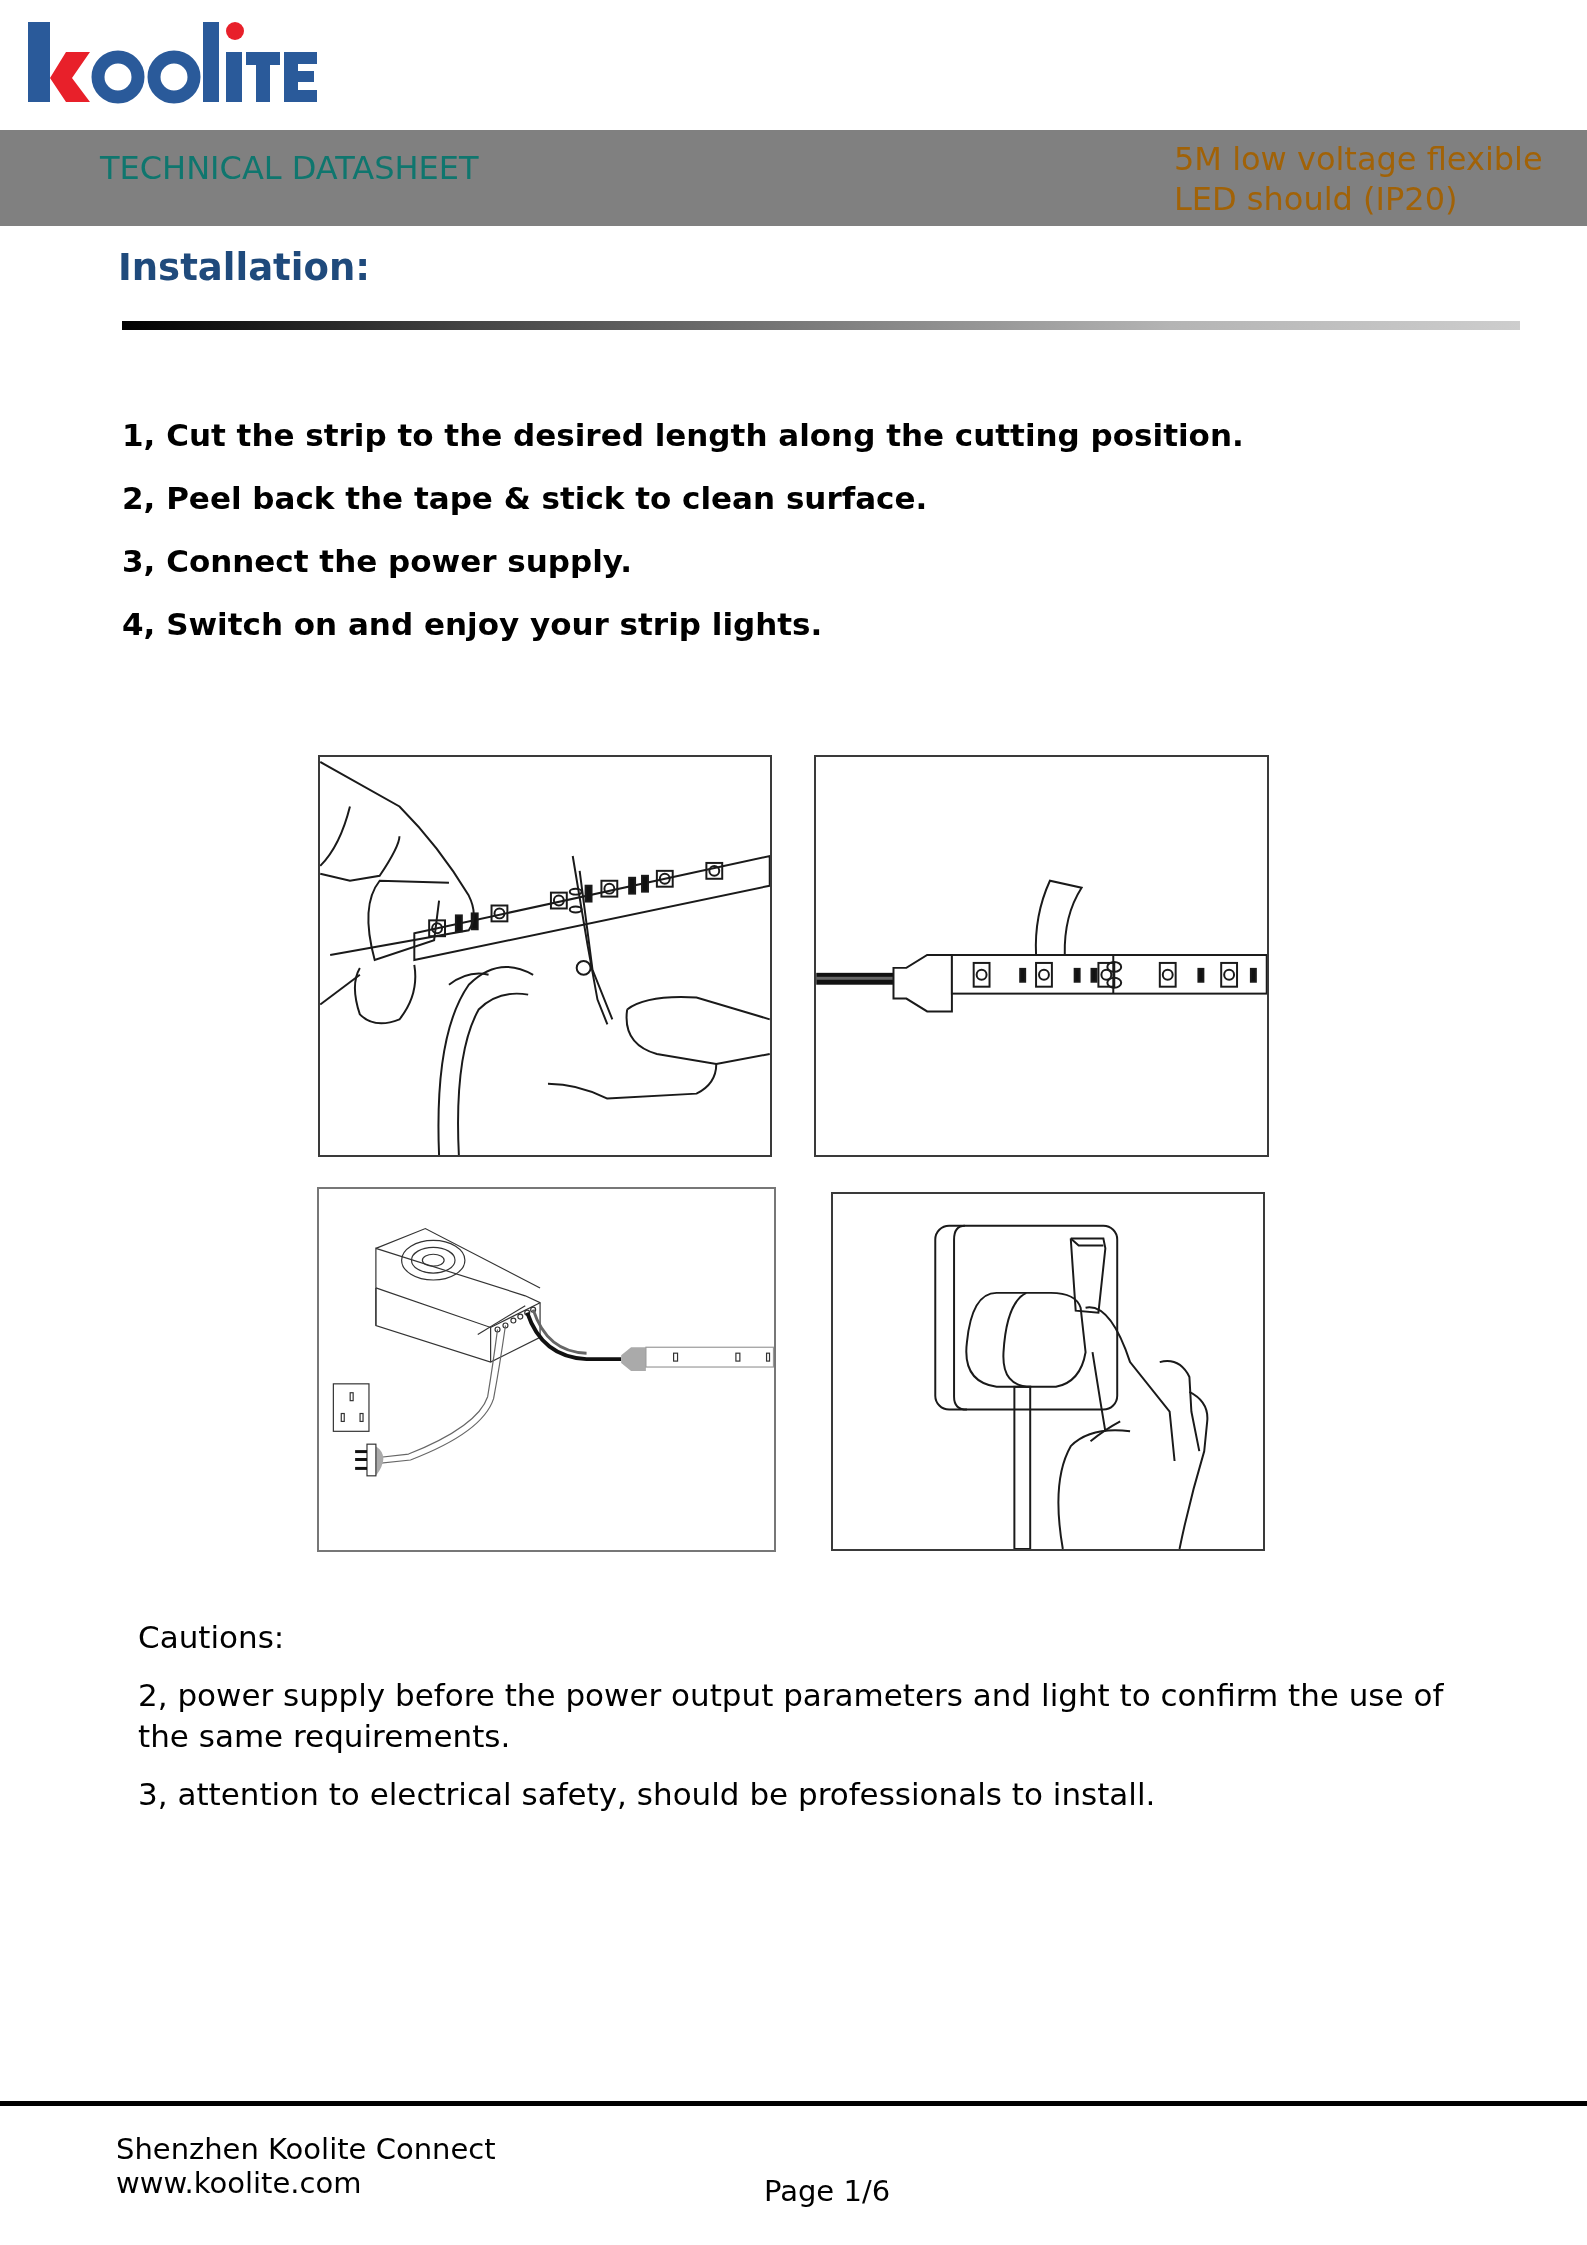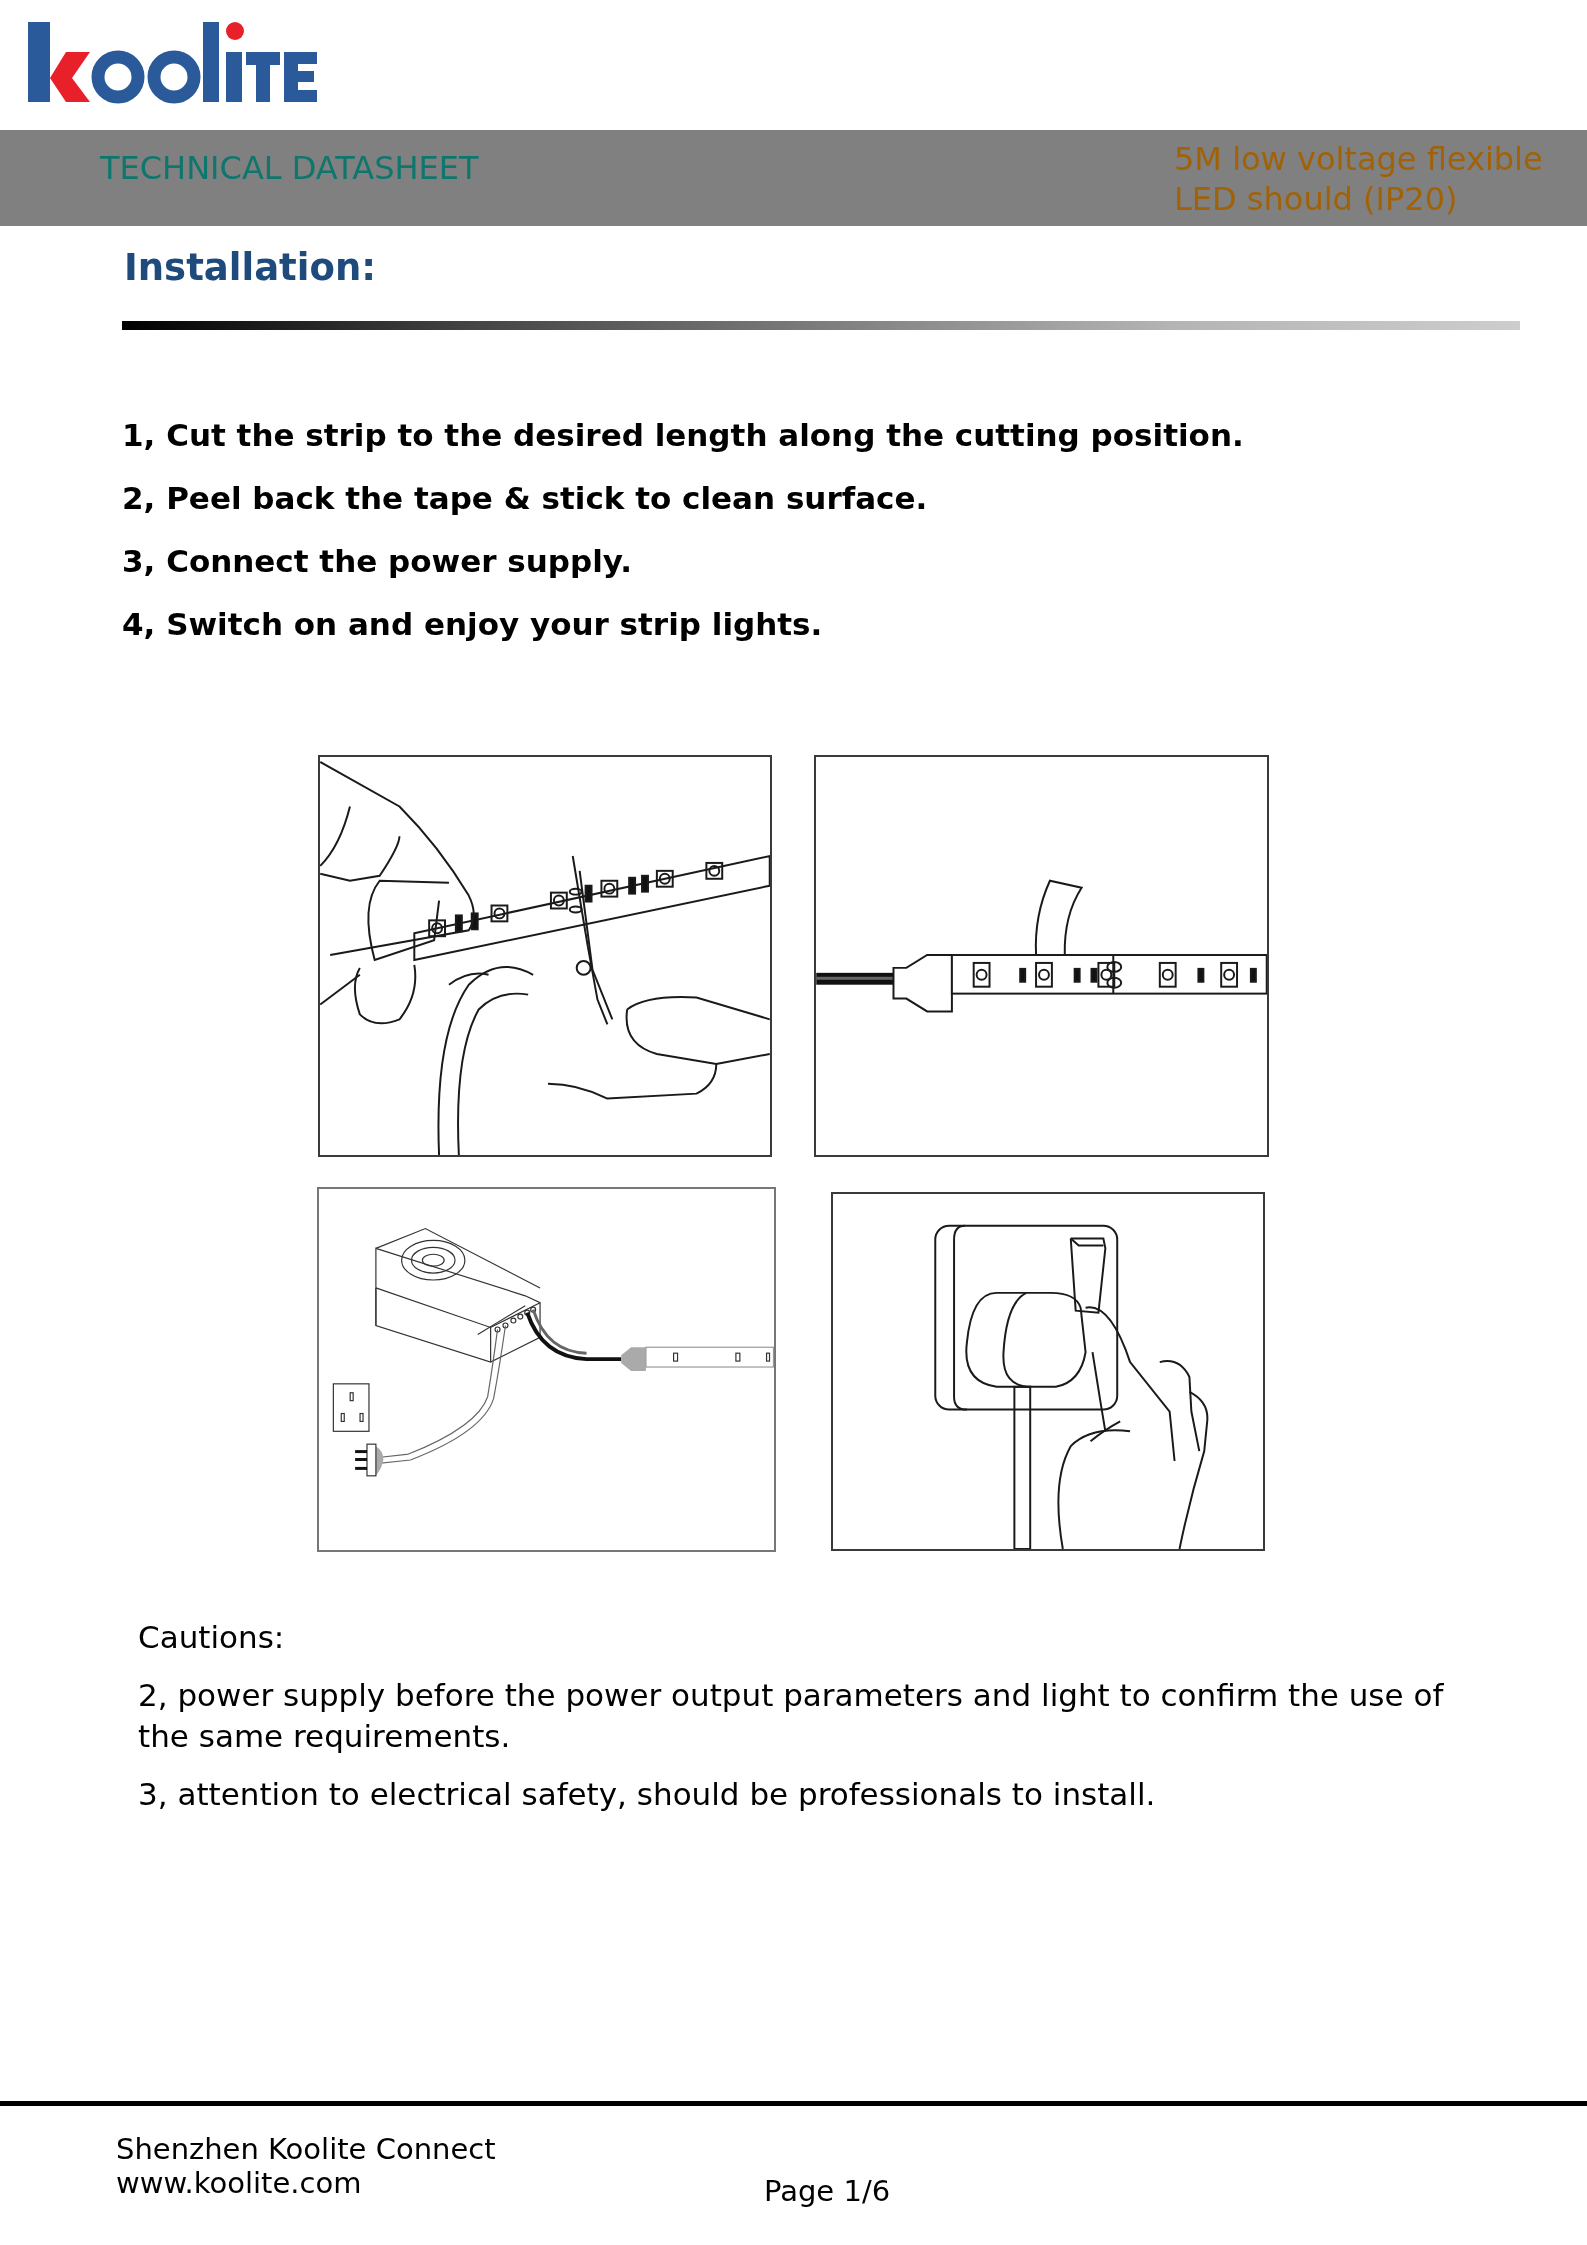--- a/index.html
+++ b/index.html
@@ -9,21 +9,21 @@
 
   
   .logo { left: 28px; top: 18px; width: 290px; height: 86px; }
 
   
   .header-band { left: 0; top: 130px; width: 1587px; height: 96px; background: #808080; }
   .doc-type { left: 100px; top: 148px; font-size: 32px; line-height: 40px; color: #0f766e; }
   .product-title { left: 1174px; top: 139px; font-size: 32px; line-height: 40px; color: #a16207; }
 
   
-  .section-title { left: 124px; top: 246px; font-size: 37px; font-weight: bold; color: #1f4a7c; line-height: 44px; }
+  .section-title { left: 118px; top: 246px; font-size: 37px; font-weight: bold; color: #1f4a7c; line-height: 44px; }
   .section-rule { left: 122px; top: 321px; width: 1398px; height: 9px;
                   background: linear-gradient(to right, #000 0%, #444 25%, #888 55%, #b4b4b4 75%, #cdcdcd 100%); }
 
   
   .steps { left: 122px; top: 394px; margin: 0; padding: 0; list-style: none; }
   .steps li { font-size: 31px; line-height: 83px; height: 83px; white-space: nowrap; font-weight: bold; }
   .steps li { margin-top: -20px; }
   .steps li:first-child { margin-top: 0; }
 
   

